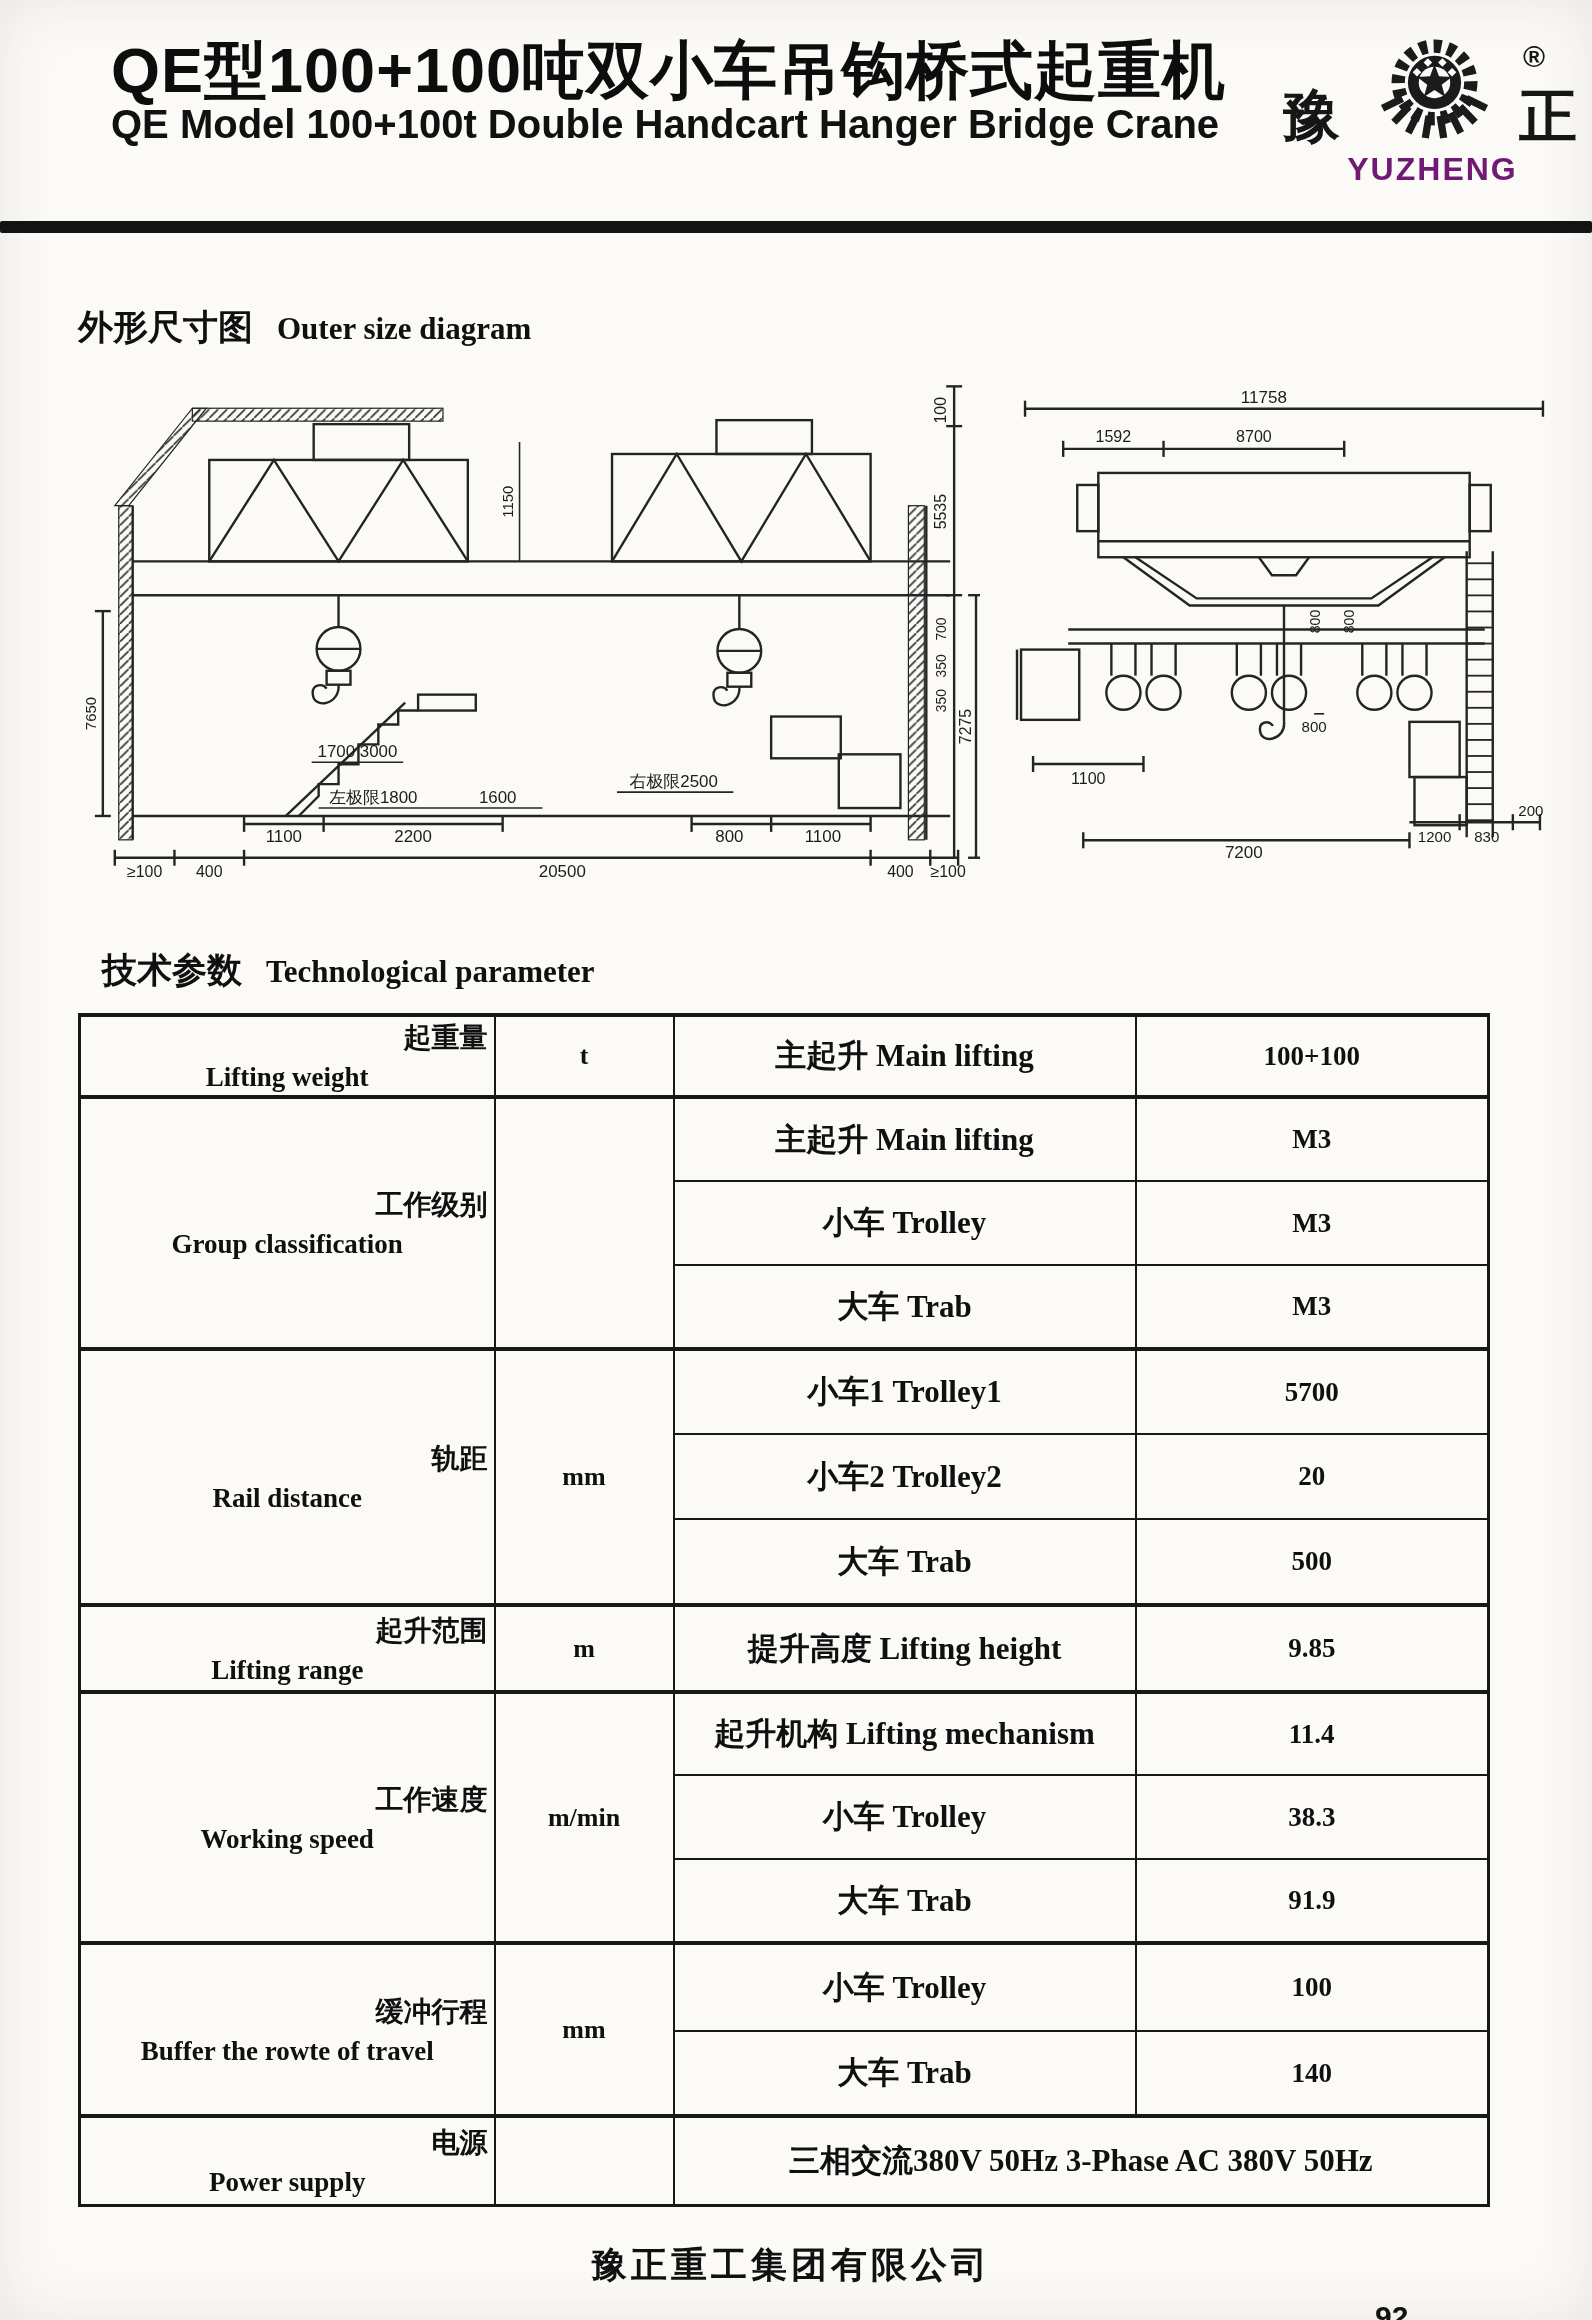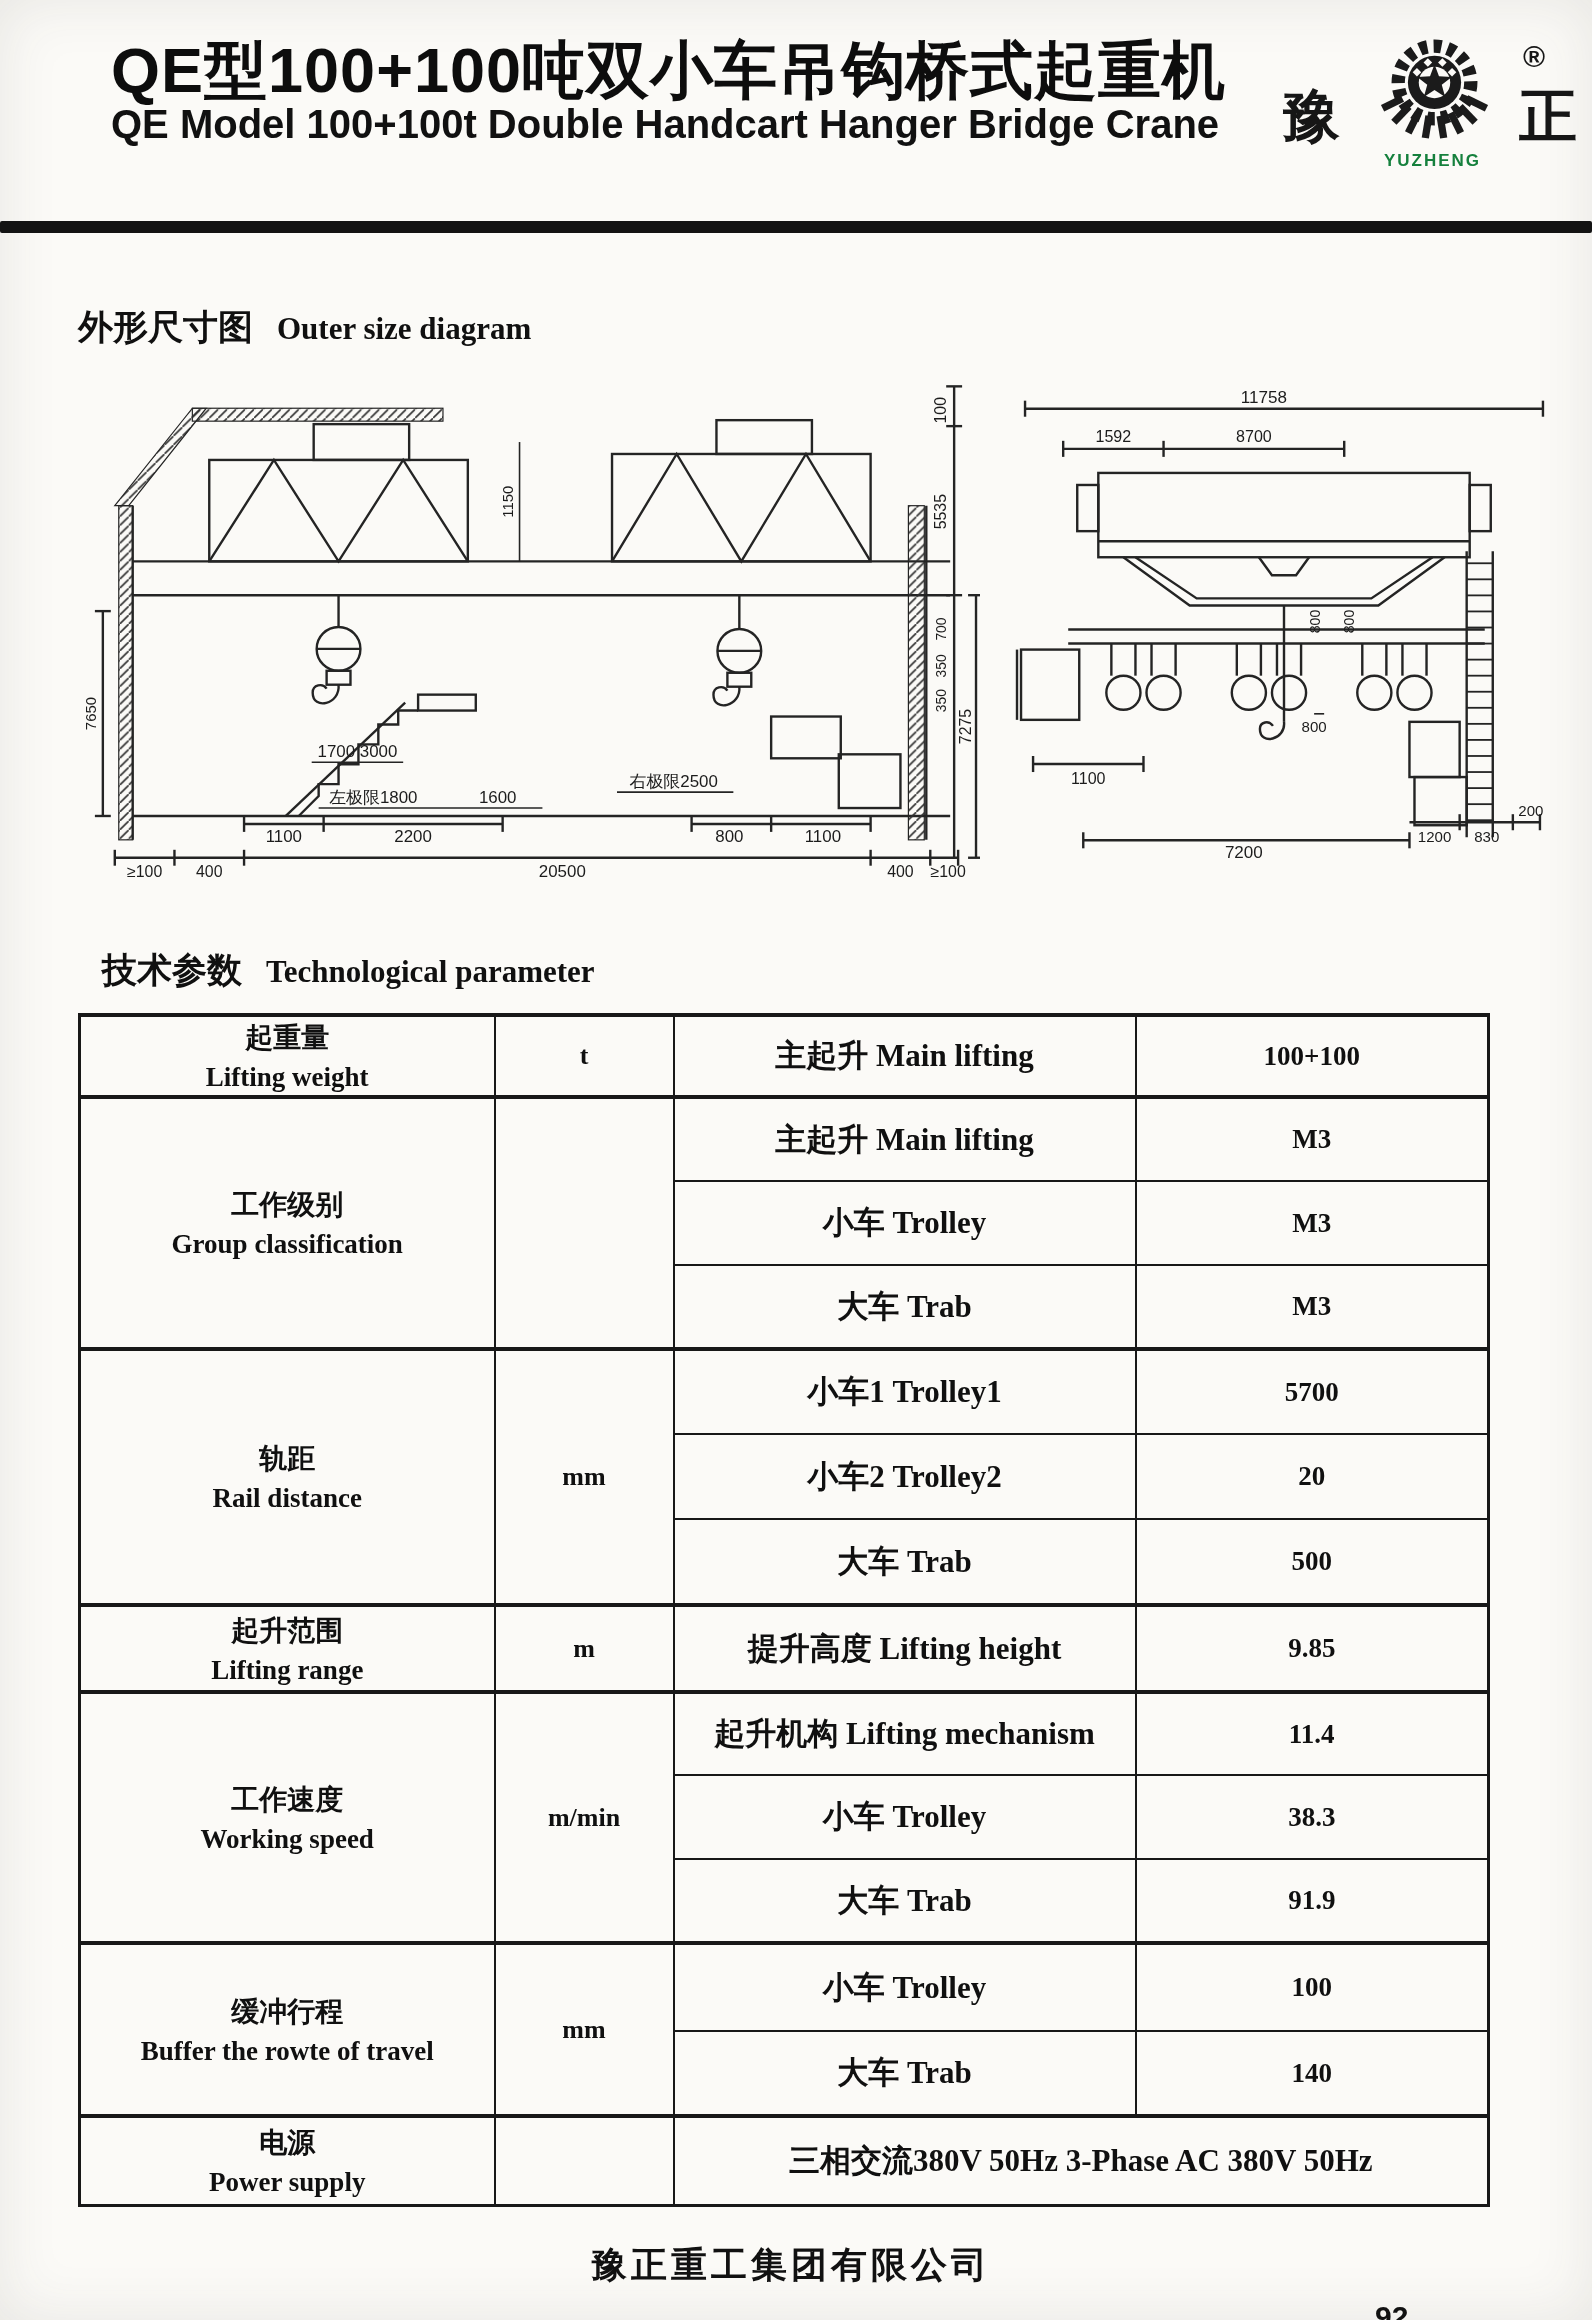--- a/index.html
+++ b/index.html
@@ -10,21 +10,21 @@
   .vignette{position:absolute;inset:0;box-shadow:inset 0 0 60px rgba(60,55,50,.10);pointer-events:none;}
   
   .title-cn{position:absolute;left:111px;top:28px;font-size:63px;font-weight:800;letter-spacing:1px;color:#0d0d0d;}
   .title-en{position:absolute;left:111px;top:102px;font-size:40px;font-weight:700;letter-spacing:0px;color:#111;}
   .logo{position:absolute;left:1282px;top:26px;width:299px;height:159px;}
   .logo .cn{position:absolute;top:52px;font-size:58px;font-weight:800;color:#161616;}
   .logo .cn.l{left:0;}
   .logo .cn.r{left:237px;}
   .logo svg{position:absolute;left:68px;top:2px;}
   .logo .reg{position:absolute;left:241px;top:14px;font-size:30px;font-weight:700;color:#161616;}
-  .logo .nm{position:absolute;left:58px;top:125px;width:185px;text-align:center;font-size:17px;font-weight:800;letter-spacing:2px;color:#15803d;}
+  .logo .nm{position:absolute;left:58px;top:125px;width:185px;text-align:center;font-size:32px;font-weight:800;letter-spacing:2px;color:#701a75;}
   .rule{position:absolute;left:0;top:221px;width:1592px;height:12px;background:#131313;border-radius:2px;}
   
   .sec{position:absolute;left:78px;display:flex;align-items:baseline;gap:24px;}
   .sec .cn{font-size:35px;font-weight:800;color:#101010;}
   .sec .en{font-size:31px;font-weight:700;font-family:"Liberation Serif",serif;color:#101010;}
   #sec-outer{top:304px;}
   #sec-tech{top:947px;margin-left:24px;}
   
   .drawing{position:absolute;}
   #front-view{left:75px;top:380px;width:905px;height:502px;}
@@ -34,21 +34,21 @@
   table.spec{
     position:absolute;left:78px;top:1013px;width:1409px;border-collapse:collapse;
     table-layout:fixed;
   }
   table.spec td{
     border:2px solid #181818;text-align:center;vertical-align:middle;
     padding:0 6px;color:#101010;
   }
   table.spec{border:3px solid #181818;}
   tr.g > td{border-top:4px solid #181818;}
-  .pcell .cn{font-size:28px;font-weight:800;line-height:1.5;}
+  .pcell .cn{font-size:28px;font-weight:800;line-height:1.5;text-align:right;}
   .pcell .en{font-size:27px;font-weight:700;font-family:"Liberation Serif",serif;line-height:1.35;}
   .ucell{font-size:26px;font-weight:700;font-family:"Liberation Serif",serif;}
   .icell{font-size:31px;font-weight:700;font-family:"Liberation Serif",serif;}
   .vcell{font-size:27px;font-weight:700;font-family:"Liberation Serif",serif;}
   
   .footer{position:absolute;left:0;top:2241px;width:1532px;text-align:center;
     font-size:36px;font-weight:800;letter-spacing:4px;color:#111;padding-left:25px;}
   .pageno{position:absolute;left:1375px;top:2300px;font-size:30px;font-weight:800;color:#111;}
 </style>
 </head>

